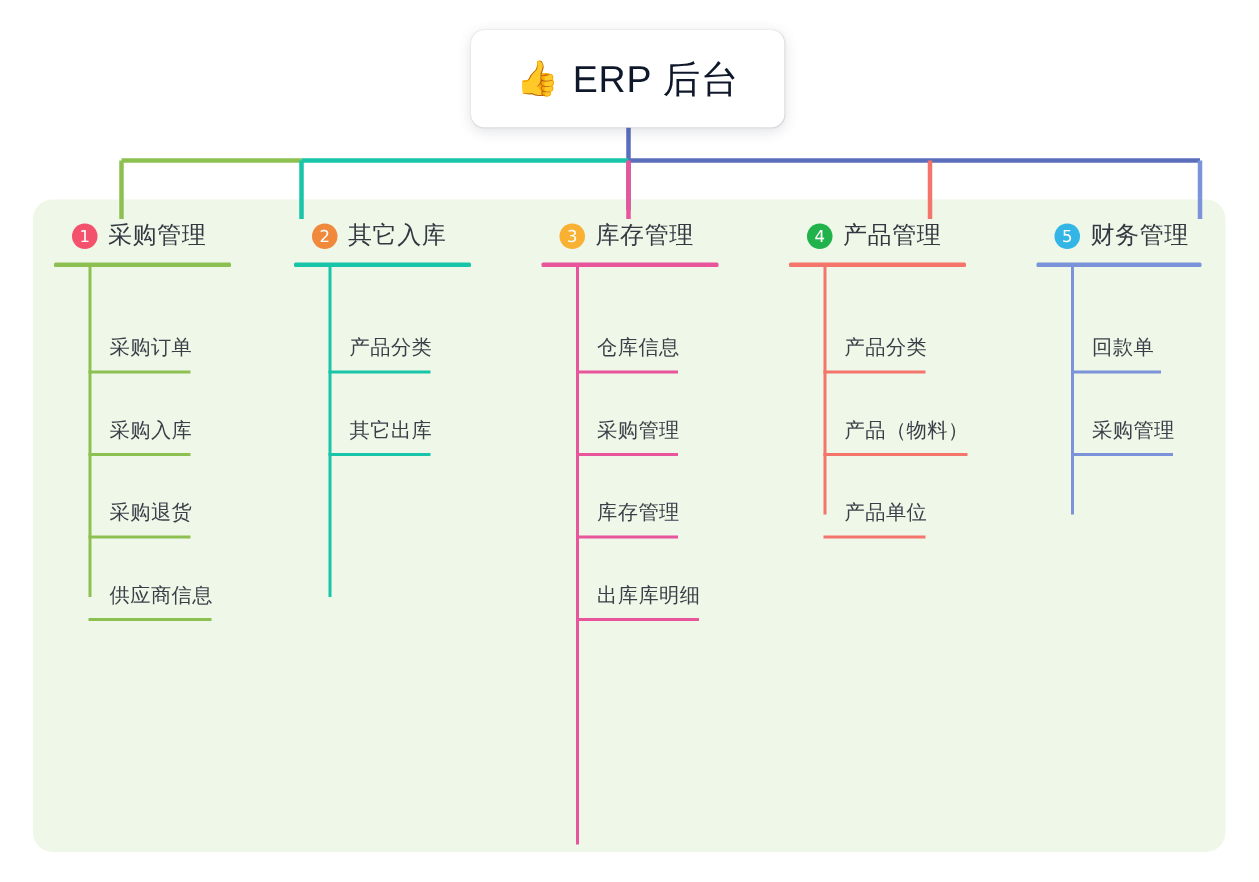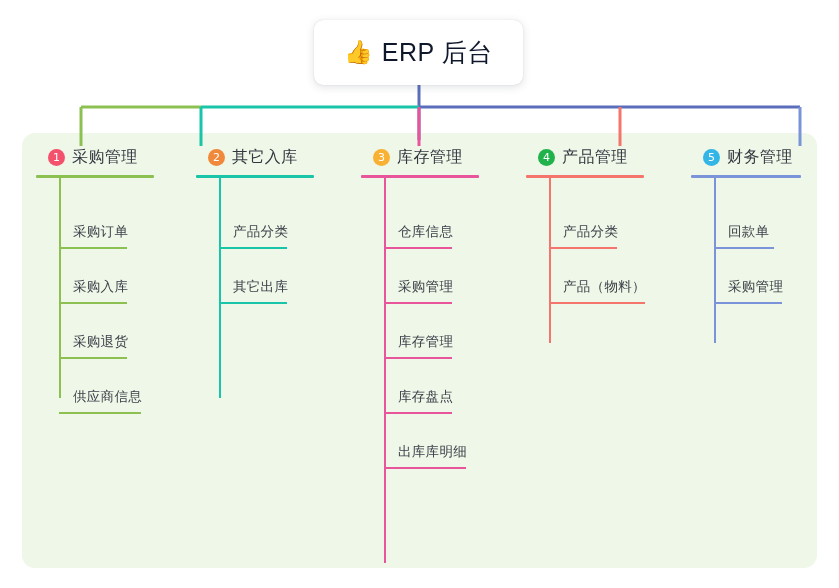--- a/index.html
+++ b/index.html
@@ -227,24 +227,20 @@
         </div>
         <div class="item">
           <span class="item-label">采购管理</span>
           <div class="item-rule" style="width: 68px; background: rgb(232, 85, 155);"></div>
         </div>
         <div class="item">
           <span class="item-label">库存管理</span>
           <div class="item-rule" style="width: 68px; background: rgb(232, 85, 155);"></div>
         </div>
         <div class="item">
-          <span class="item-label">库存盘点</span>
-          <div class="item-rule" style="width: 68px; background: rgb(232, 85, 155);"></div>
-        </div>
-        <div class="item">
           <span class="item-label">出库库明细</span>
           <div class="item-rule" style="width: 82px; background: rgb(232, 85, 155);"></div>
         </div>
       </div>
     </div>
     <div class="column" style="left: 526px;">
       <div class="col-head">
         <span class="badge" style="background: rgb(34, 178, 76);">4</span>
         <span class="col-title">产品管理</span>
       </div>
@@ -252,20 +248,24 @@
       <div class="col-body">
         <div class="trunk" style="background: rgb(244, 117, 107); height: 165px;"></div>
         <div class="item">
           <span class="item-label">产品分类</span>
           <div class="item-rule" style="width: 68px; background: rgb(244, 117, 107);"></div>
         </div>
         <div class="item">
           <span class="item-label">产品（物料）</span>
           <div class="item-rule" style="width: 96px; background: rgb(244, 117, 107);"></div>
         </div>
+        <div class="item">
+          <span class="item-label">产品单位</span>
+          <div class="item-rule" style="width: 68px; background: rgb(244, 117, 107);"></div>
+        </div>
       </div>
     </div>
     <div class="column" style="left: 691px;">
       <div class="col-head">
         <span class="badge" style="background: rgb(51, 181, 229);">5</span>
         <span class="col-title">财务管理</span>
       </div>
       <div class="col-rule" style="width: 110px; background: rgb(123, 147, 216);"></div>
       <div class="col-body">
         <div class="trunk" style="background: rgb(123, 147, 216); height: 165px;"></div>

